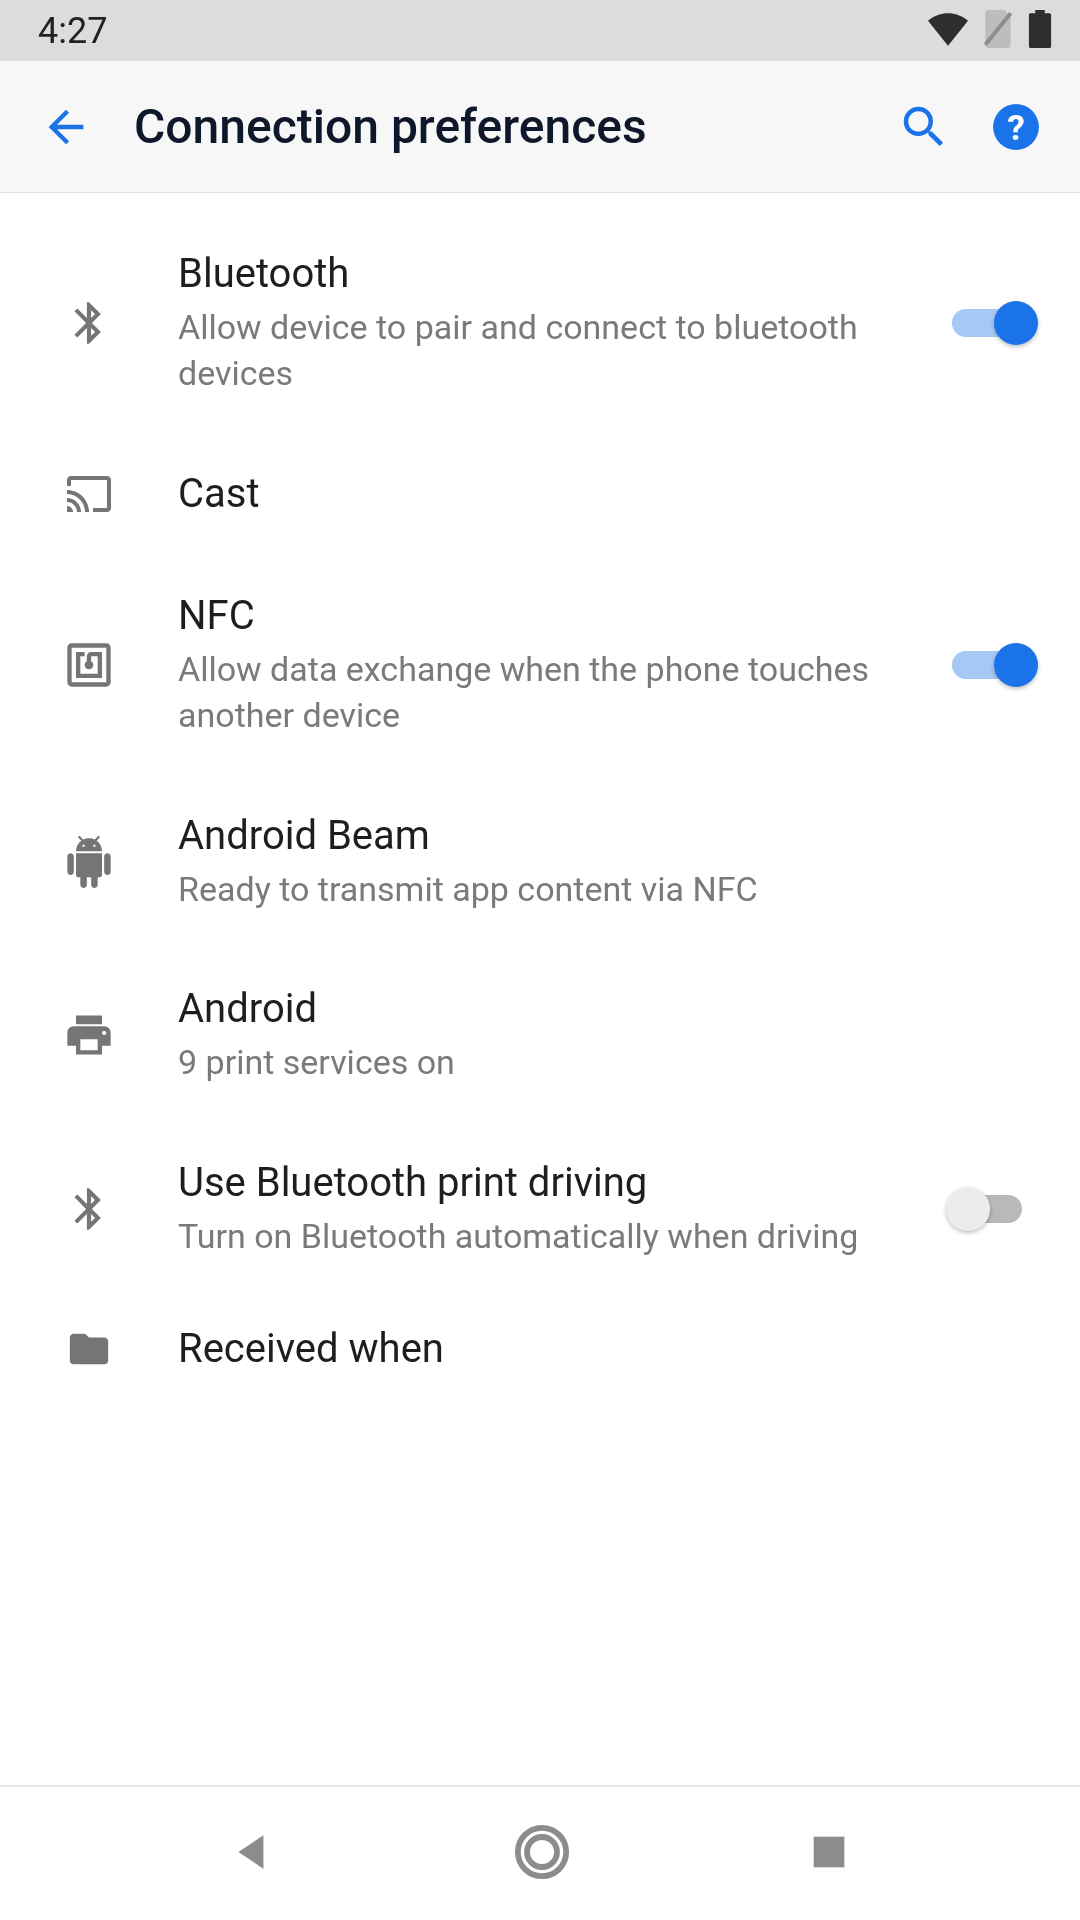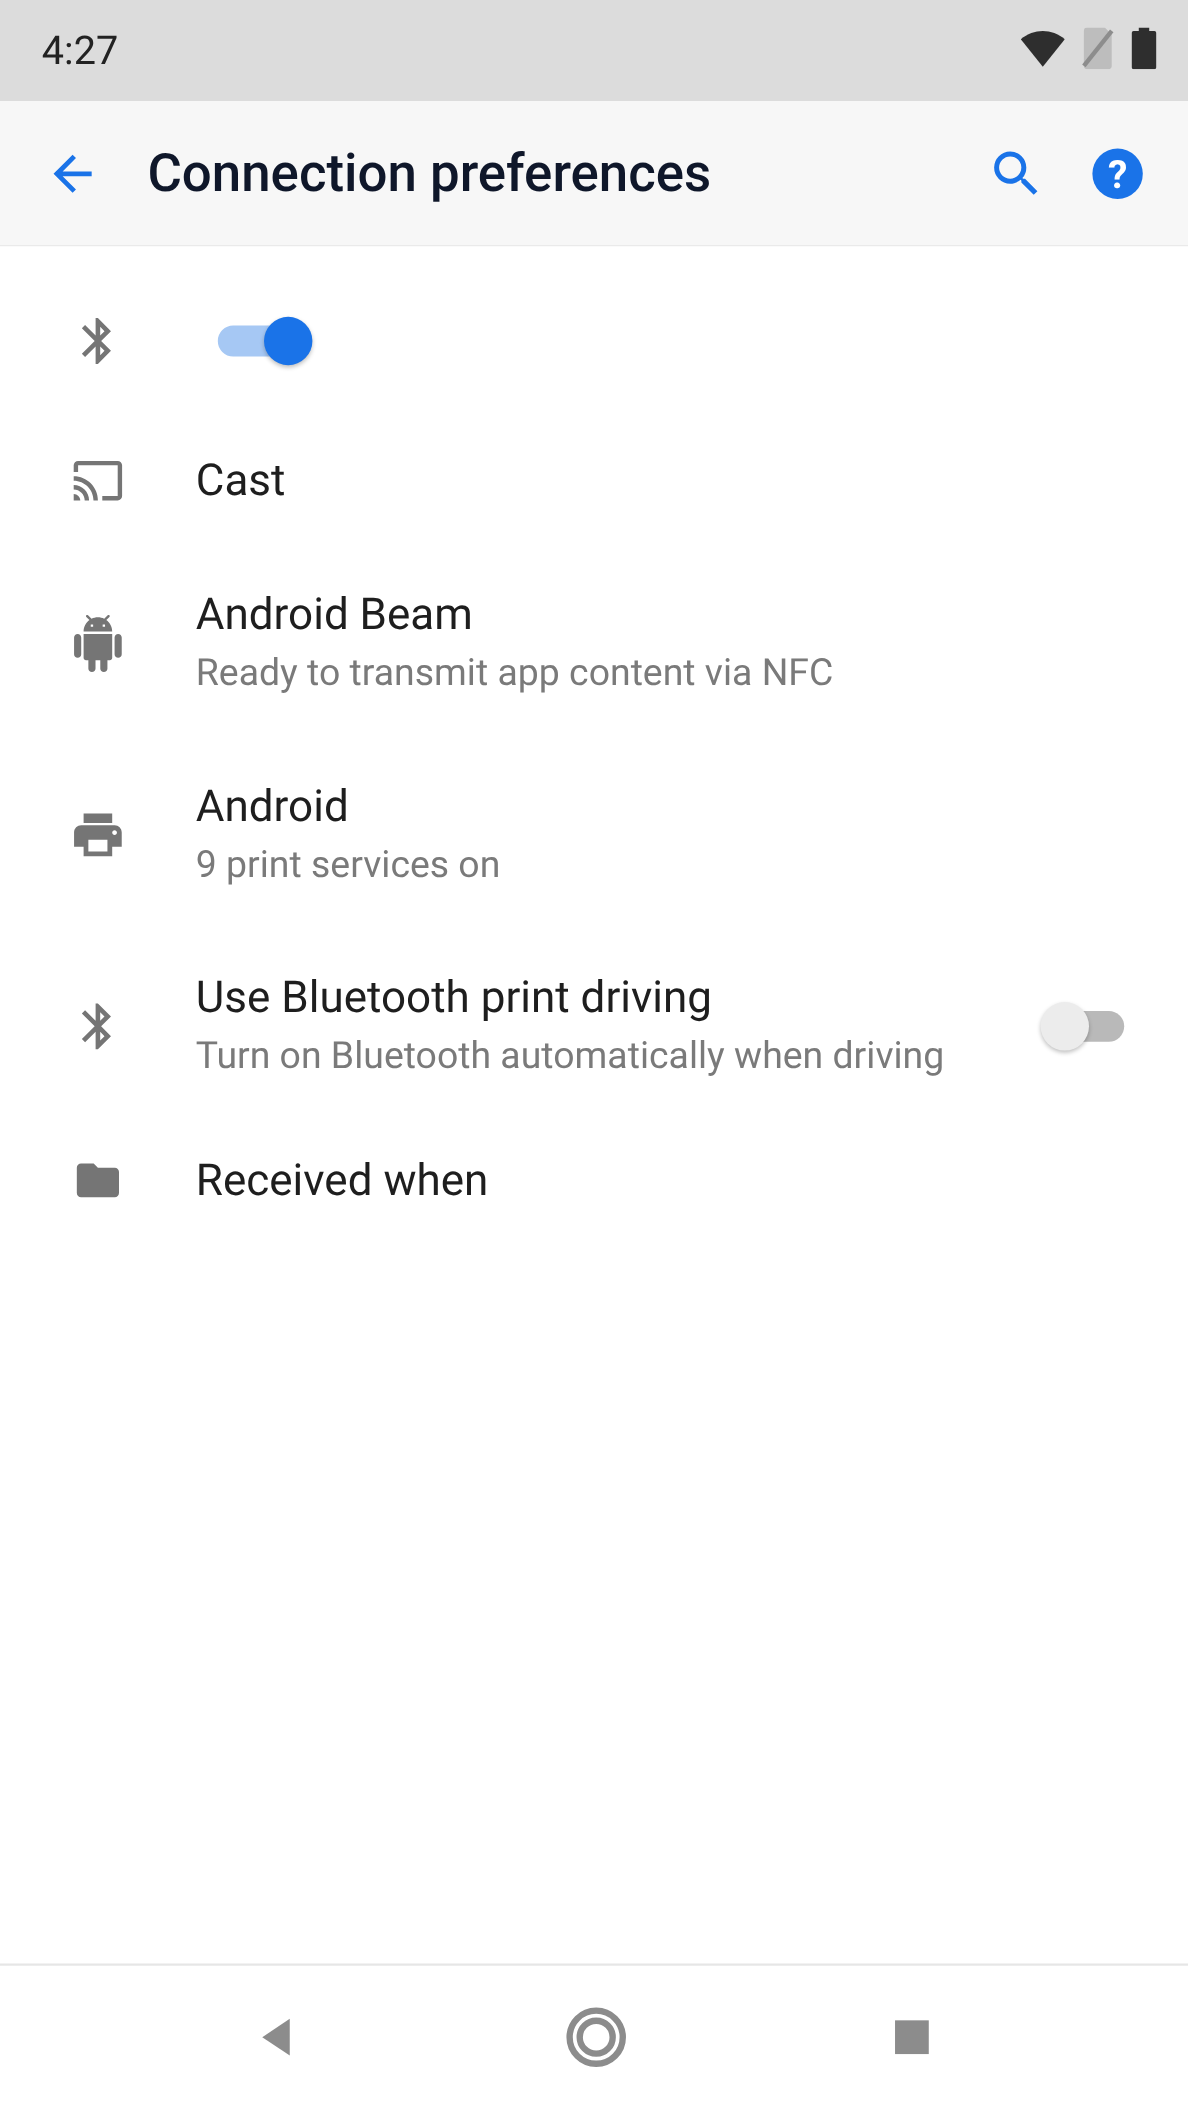--- a/index.html
+++ b/index.html
@@ -5,21 +5,21 @@
   * { box-sizing: border-box; margin: 0; padding: 0; }
   body {
     width: 1080px;
     height: 1920px;
     font-family: Roboto, "Helvetica Neue", Arial, sans-serif;
     background: #ffffff;
     overflow: hidden;
     position: relative;
   }
   .status-bar {
-    height: 92px;
+    height: 61px;
     background: #dcdcdc;
     display: flex;
     align-items: center;
     justify-content: space-between;
     padding: 0 28px 0 38px;
   }
   .status-time {
     font-size: 36px;
     color: #222;
     font-weight: 400;
@@ -181,39 +181,60 @@
 </div>
 
 <div class="content">
 
   <div class="row">
     <div class="icon-cell">
       <svg width="50" height="60" viewBox="0 0 24 24">
           <path class="icon-gray" d="M17.71 7.71 12 2h-1v7.59L6.41 5 5 6.41 10.59 12 5 17.59 6.41 19 11 14.41V22h1l5.71-5.71L13.41 12l4.3-4.29zM13 5.83l1.88 1.88L13 9.59V5.83zm1.88 10.46L13 18.17v-3.76l1.88 1.88z"></path>
         </svg>
     </div>
+    <div class="text-cell">
+      <div class="title-text">Bluetooth</div>
+      <div class="sub-text">Allow device to pair and connect to bluetooth devices</div>
+    </div>
     <div class="switch-cell">
       <div class="switch on">
         <div class="track"></div>
           <div class="thumb"></div>
       </div>
     </div>
   </div>
 
   <div class="row">
     <div class="icon-cell">
       <svg width="56" height="48" viewBox="0 0 24 24">
           <path class="icon-gray" d="M21 3H3c-1.1 0-2 .9-2 2v3h2V5h18v14h-7v2h7c1.1 0 2-.9 2-2V5c0-1.1-.9-2-2-2zM1 18v3h3c0-1.66-1.34-3-3-3zm0-4v2c2.76 0 5 2.24 5 5h2c0-3.87-3.13-7-7-7zm0-4v2c4.97 0 9 4.03 9 9h2c0-6.08-4.93-11-11-11z"></path>
         </svg>
     </div>
     <div class="text-cell">
       <div class="title-text">Cast</div>
     </div>
   </div>
 
+  <div class="row">
+    <div class="icon-cell">
+      <svg width="52" height="52" viewBox="0 0 24 24">
+          <path class="icon-gray" d="M20 2H4c-1.1 0-2 .9-2 2v16c0 1.1.9 2 2 2h16c1.1 0 2-.9 2-2V4c0-1.1-.9-2-2-2zm0 18H4V4h16v16zM18 6h-5c-1.1 0-2 .9-2 2v2.28c-.6.35-1 .98-1 1.72 0 1.1.9 2 2 2s2-.9 2-2c0-.74-.4-1.38-1-1.72V8h3v8H8V8h2V6H6v12h12V6z"></path>
+        </svg>
+    </div>
+    <div class="text-cell">
+      <div class="title-text">NFC</div>
+      <div class="sub-text">Allow data exchange when the phone touches another device</div>
+    </div>
+    <div class="switch-cell">
+      <div class="switch on">
+        <div class="track"></div>
+          <div class="thumb"></div>
+      </div>
+    </div>
+  </div>
 
   <div class="row">
     <div class="icon-cell">
       <svg width="52" height="60" viewBox="0 0 24 24">
           <path class="icon-gray" d="M6 18c0 .55.45 1 1 1h1v3.5c0 .83.67 1.5 1.5 1.5s1.5-.67 1.5-1.5V19h2v3.5c0 .83.67 1.5 1.5 1.5s1.5-.67 1.5-1.5V19h1c.55 0 1-.45 1-1V8H6v10zM3.5 8C2.67 8 2 8.67 2 9.5v7c0 .83.67 1.5 1.5 1.5S5 17.33 5 16.5v-7C5 8.67 4.33 8 3.5 8zm17 0c-.83 0-1.5.67-1.5 1.5v7c0 .83.67 1.5 1.5 1.5s1.5-.67 1.5-1.5v-7c0-.83-.67-1.5-1.5-1.5zm-4.97-5.84 1.3-1.3c.2-.2.2-.51 0-.71-.2-.2-.51-.2-.71 0l-1.48 1.48C13.85 1.23 12.95 1 12 1c-.96 0-1.86.23-2.66.63L7.85.15c-.2-.2-.51-.2-.71 0-.2.2-.2.51 0 .71l1.31 1.31C6.97 3.26 6 5.01 6 7h12c0-1.99-.97-3.75-2.47-4.84zM10 5H9V4h1v1zm5 0h-1V4h1v1z"></path>
         </svg>
     </div>
     <div class="text-cell">
       <div class="title-text">Android Beam</div>
       <div class="sub-text">Ready to transmit app content via NFC</div>

